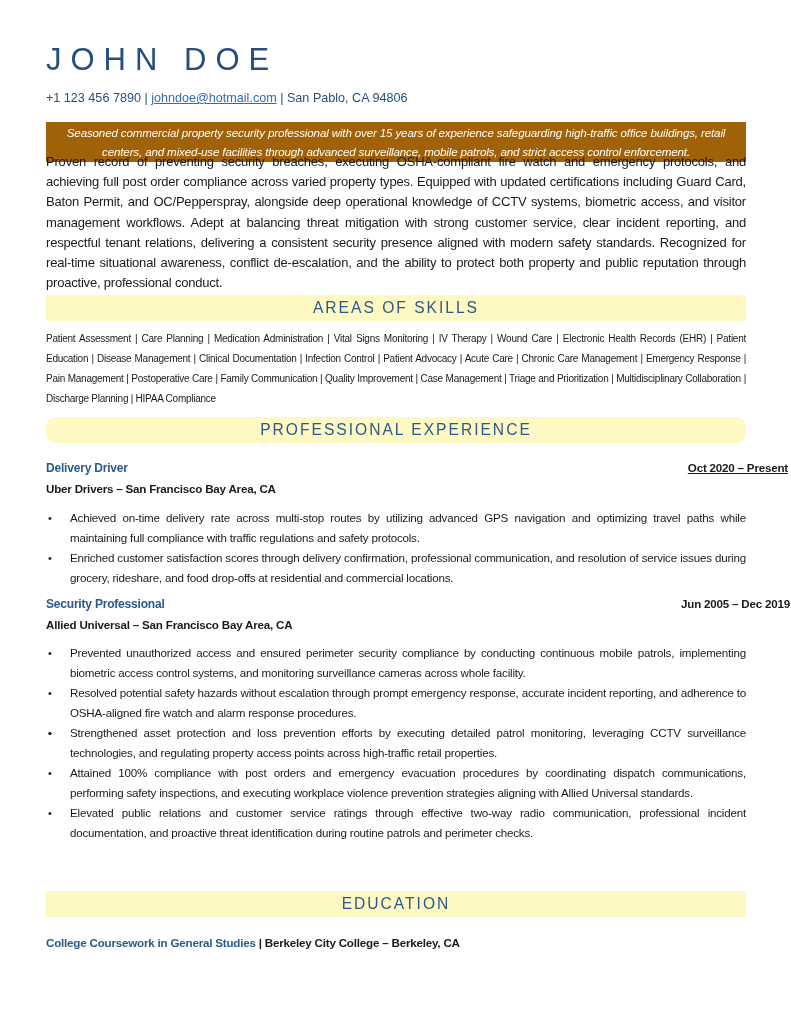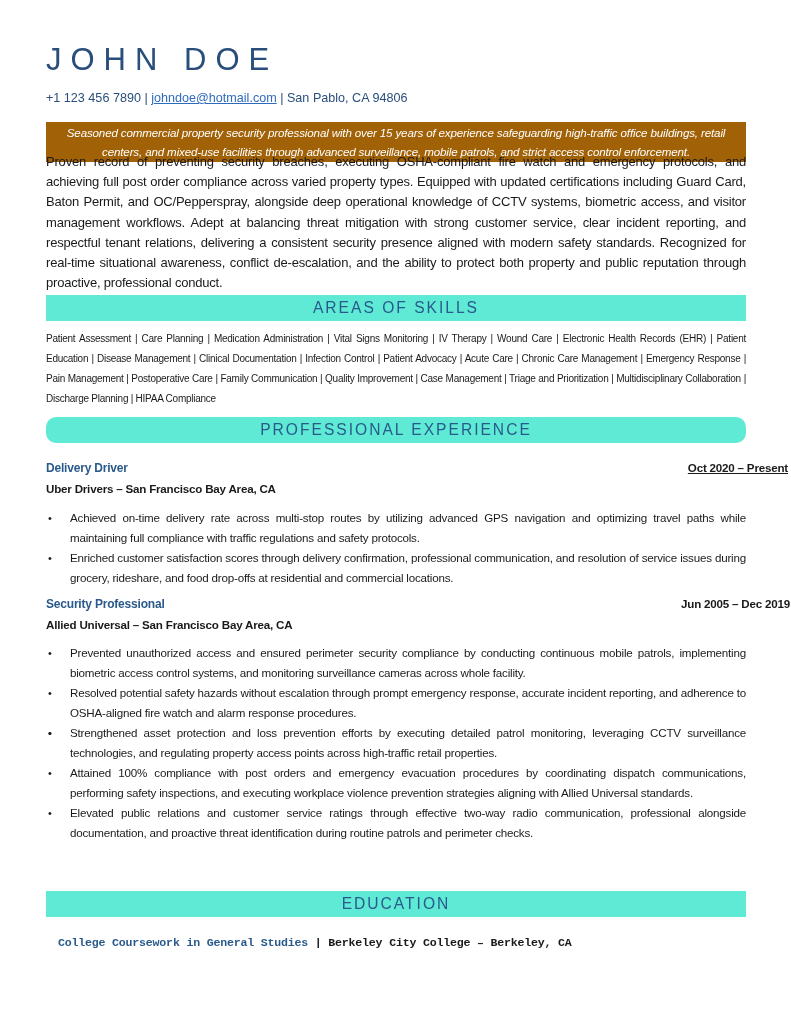--- a/index.html
+++ b/index.html
@@ -8,33 +8,33 @@
   .page { position: absolute; left: 46px; top: 0; width: 700px; }
 
   .name { position: absolute; left: 0; top: 42px; font-size: 31px; letter-spacing: 9px; color: #2a4e7c; font-weight: normal; white-space: nowrap; }
   .contact { position: absolute; left: 0; top: 91px; font-size: 12.6px; color: #2a4e7c; white-space: nowrap; }
   .contact a { color: #2f6bbd; text-decoration: underline; }
 
   .banner { position: absolute; left: 0; top: 122px; width: 700px; height: 40px; background: #a16207; color: #ffffff; font-style: italic; font-size: 11.6px; line-height: 19px; text-align: center; padding-top: 1px; letter-spacing: -0.15px; }
 
   .para { position: absolute; left: 0; top: 152px; width: 700px; font-size: 13px; line-height: 20.2px; text-align: justify; letter-spacing: -0.2px; }
 
-  .sec-head { position: absolute; left: 0; width: 700px; height: 26px; background: #5eead4; color: #2a5a8c; text-align: center; font-size: 15.6px; letter-spacing: 2px; line-height: 26px; }
+  .sec-head { position: absolute; left: 0; width: 700px; height: 26px; background: #fef9c3; color: #2a5a8c; text-align: center; font-size: 15.6px; letter-spacing: 2px; line-height: 26px; }
 
   .skills { position: absolute; left: 0; top: 329px; width: 700px; font-size: 10px; line-height: 20px; text-align: justify; letter-spacing: -0.25px; }
 
   .job-title { position: absolute; left: 0; font-size: 12px; font-weight: bold; color: #2a5a8c; letter-spacing: -0.2px; }
   .job-date { position: absolute; font-size: 11.6px; font-weight: bold; color: #1a1a1a; letter-spacing: -0.2px; white-space: nowrap; }
   .job-company { position: absolute; left: 0; font-size: 11.6px; font-weight: bold; color: #1a1a1a; letter-spacing: -0.2px; white-space: nowrap; }
 
   .bullets { position: absolute; left: 0; width: 700px; list-style: none; }
   .bullets li { position: relative; padding-left: 24px; font-size: 11.6px; line-height: 20px; text-align: justify; letter-spacing: -0.2px; }
   .bullets li .dot { position: absolute; left: 2px; top: 0; font-size: 11px; }
 
-  .edu { position: absolute; left: 12px; top: 936px; font-size: 11.6px; font-weight: bold; white-space: nowrap; letter-spacing: -0.2px; font-family: Liberation Mono, monospace; }
+  .edu { position: absolute; left: 0; top: 936px; font-size: 11.6px; font-weight: bold; white-space: nowrap; letter-spacing: -0.2px; }
   .edu .deg { color: #2a5a8c; }
   .edu .school { color: #1a1a1a; }
 </style>
 </head>
 <body>
 
 <div class="page">
 
   <h1 class="name">JOHN DOE</h1>
 
@@ -65,21 +65,21 @@
   <div>
     <div class="job-title" style="top:597px;">Security Professional</div>
     <div class="job-date" style="top:597px; right:-44px;">Jun 2005 – Dec 2019</div>
     <div class="job-company" style="top:618px;">Allied Universal – San Francisco Bay Area, CA</div>
     <ul class="bullets" style="top:643px;">
       <li><span class="dot">•</span><span>Prevented unauthorized access and ensured perimeter security compliance by conducting continuous mobile patrols, implementing biometric access control systems, and monitoring surveillance cameras across whole facility.</span></li>
       <li><span class="dot">•</span><span>Resolved potential safety hazards without escalation through prompt emergency response, accurate incident reporting, and adherence to OSHA-aligned fire watch and alarm response procedures.</span></li>
       <li><span class="dot">•</span></li>
       <li><span class="dot">•</span><span>Strengthened asset protection and loss prevention efforts by executing detailed patrol monitoring, leveraging CCTV surveillance technologies, and regulating property access points across high-traffic retail properties.</span></li>
       <li><span class="dot">•</span><span>Attained 100% compliance with post orders and emergency evacuation procedures by coordinating dispatch communications, performing safety inspections, and executing workplace violence prevention strategies aligning with Allied Universal standards.</span></li>
-      <li><span class="dot">•</span><span>Elevated public relations and customer service ratings through effective two-way radio communication, professional alongside documentation, and proactive threat identification during routine patrols and perimeter checks.</span></li>
+      <li><span class="dot">•</span><span>Elevated public relations and customer service ratings through effective two-way radio communication, professional incident documentation, and proactive threat identification during routine patrols and perimeter checks.</span></li>
     </ul>
   </div>
 
   <div class="sec-head" style="top:891px;">EDUCATION</div>
 
   <div class="edu">
     <span class="deg">College Coursework in General Studies</span><span class="school"> | </span><span class="school">Berkeley City College – Berkeley, CA</span>
   </div>
 
 </div>

